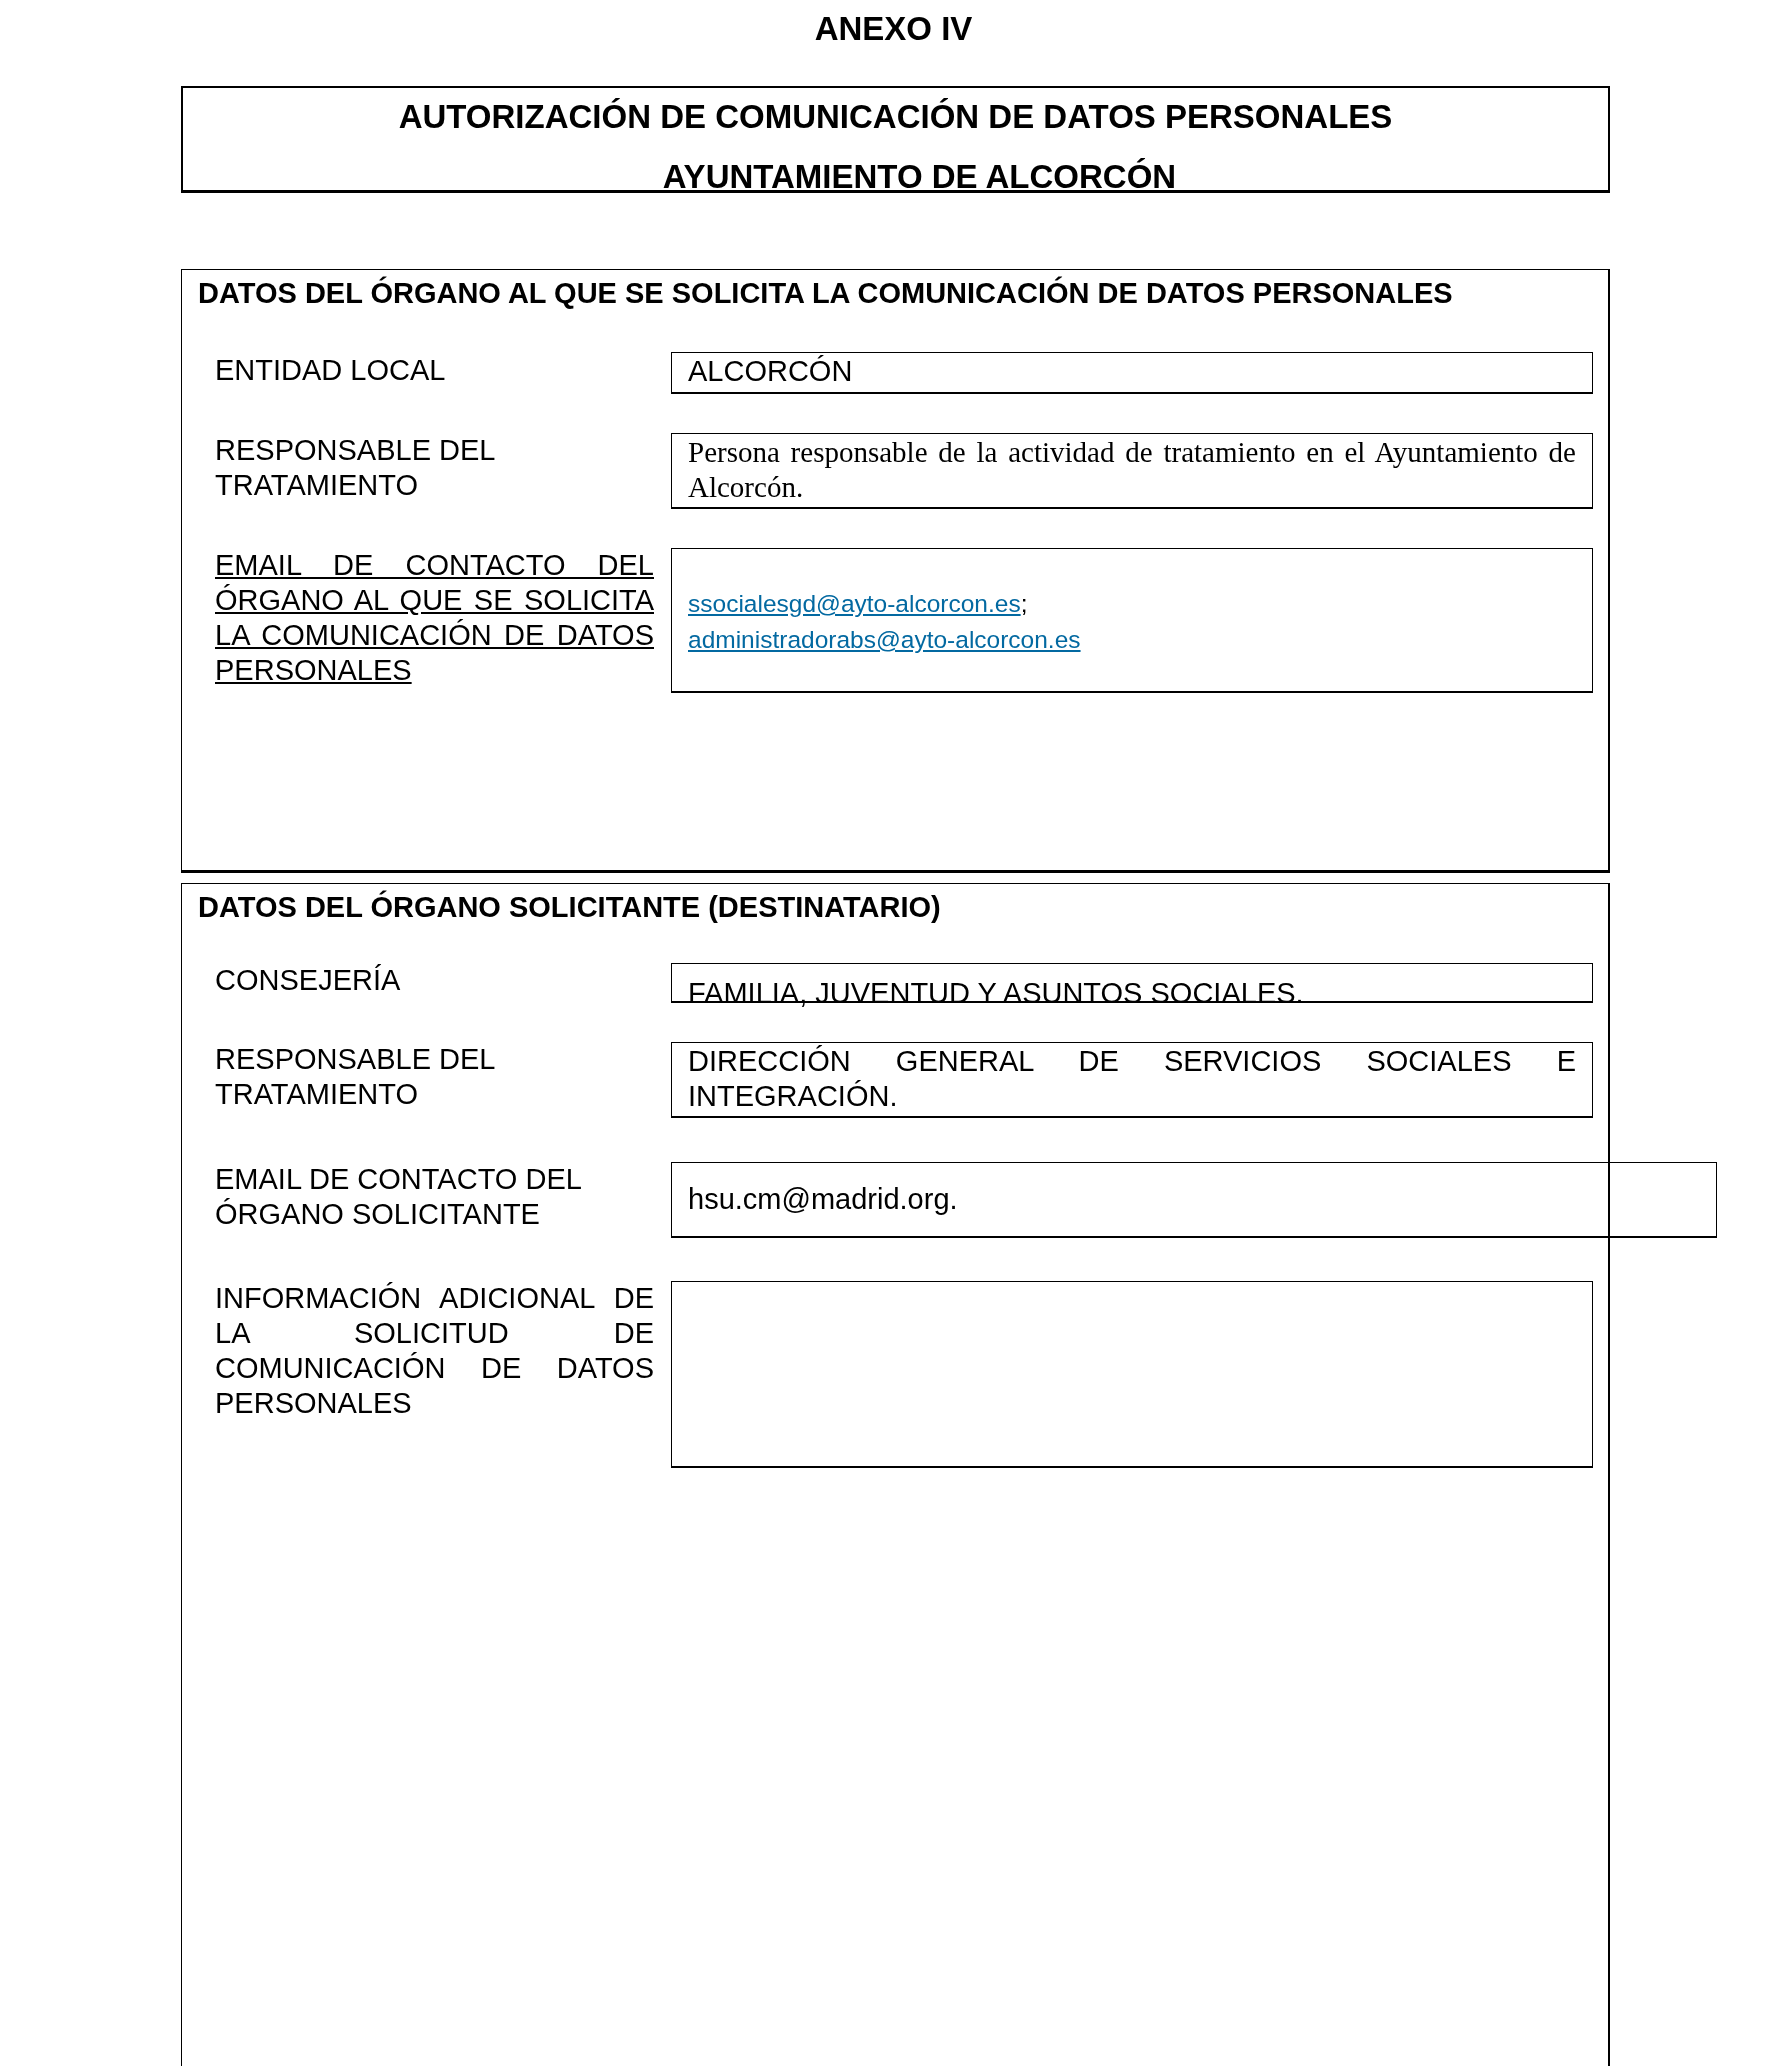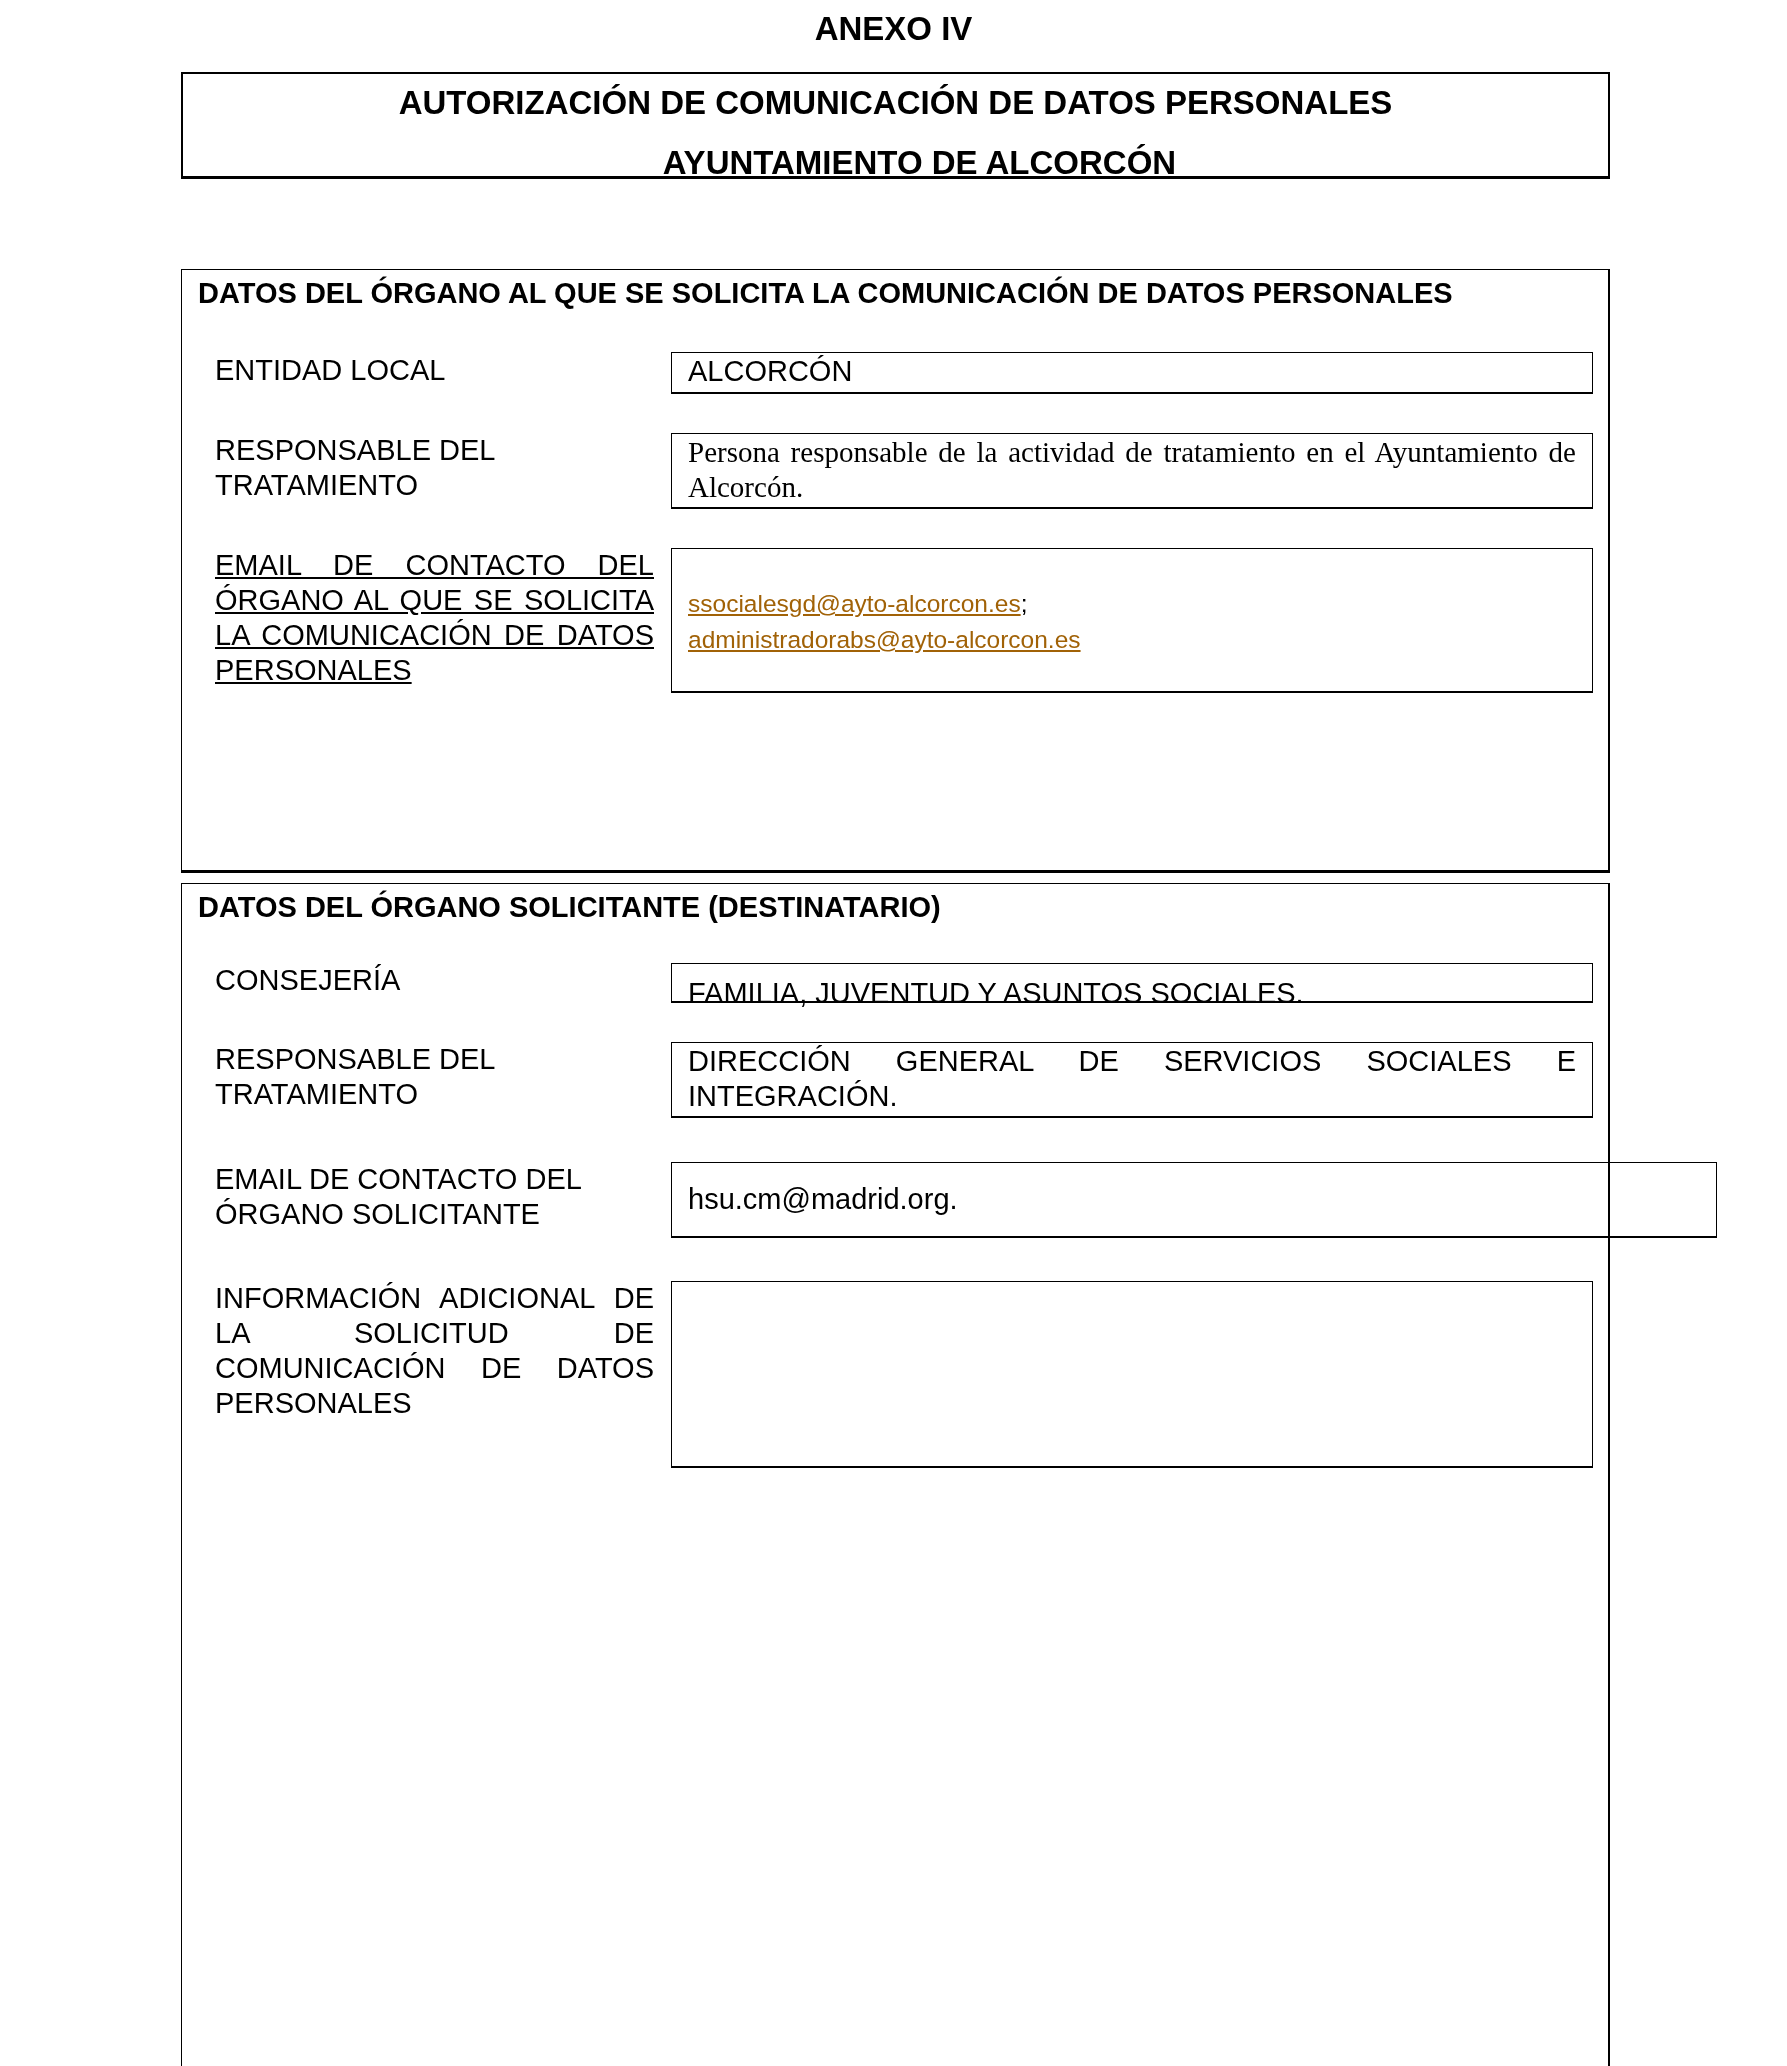--- a/index.html
+++ b/index.html
@@ -1,27 +1,27 @@
 <!DOCTYPE html>
 <html style="font-size:11.5px"><head>
 <meta charset="utf-8">
 <style>
   html, body { margin:0; padding:0; background:#ffffff; }
   body { width:1787px; height:2066px; position:relative; overflow:hidden;
          font-family:"Liberation Sans", sans-serif; color:#000; }
   .abs { position:absolute; box-sizing:border-box; }
   .anexo { left:0; width:1787px; top:10px; text-align:center; font-weight:bold; font-size:33px; }
-  .titlebox { left:181px; top:72px; width:1429px; height:107px; border:2.2px solid #000; border-bottom-width:3.6px;
+  .titlebox { left:181px; top:86px; width:1429px; height:107px; border:2.2px solid #000; border-bottom-width:3.6px;
               text-align:center; font-weight:bold; font-size:33px; line-height:46px; padding-top:5.8px; }
   .section { border:1.4px solid #000; border-bottom-width:3.6px; border-right-width:2.2px; }
   .sec-head { position:absolute; left:16px; top:5.8px; font-weight:bold; font-size:29px; line-height:35px; white-space:nowrap; }
   .label { position:absolute; font-size:29px; line-height:35px; text-align:justify; }
   .vbox { position:absolute; border:1.4px solid #000; border-bottom-width:2.9px; font-size:29px; line-height:35px;
           padding:4.3px 16px 0 16px; box-sizing:border-box; text-align:justify; }
-  .link { color:#a16207; text-decoration:underline; font-size:24.5px; line-height:33px; }
+  .link { color:#0369a1; text-decoration:underline; font-size:24.5px; line-height:33px; }
   .sep { color:#000; font-size:24.5px; }
 </style>
 </head>
 <body>
 
 <div class="abs anexo">ANEXO IV</div>
 
 <div class="abs titlebox">
   <div>AUTORIZACIÓN DE COMUNICACIÓN DE DATOS PERSONALES</div>
   <div style="margin-top:14.4px;margin-left:48px;">AYUNTAMIENTO DE ALCORCÓN</div>

